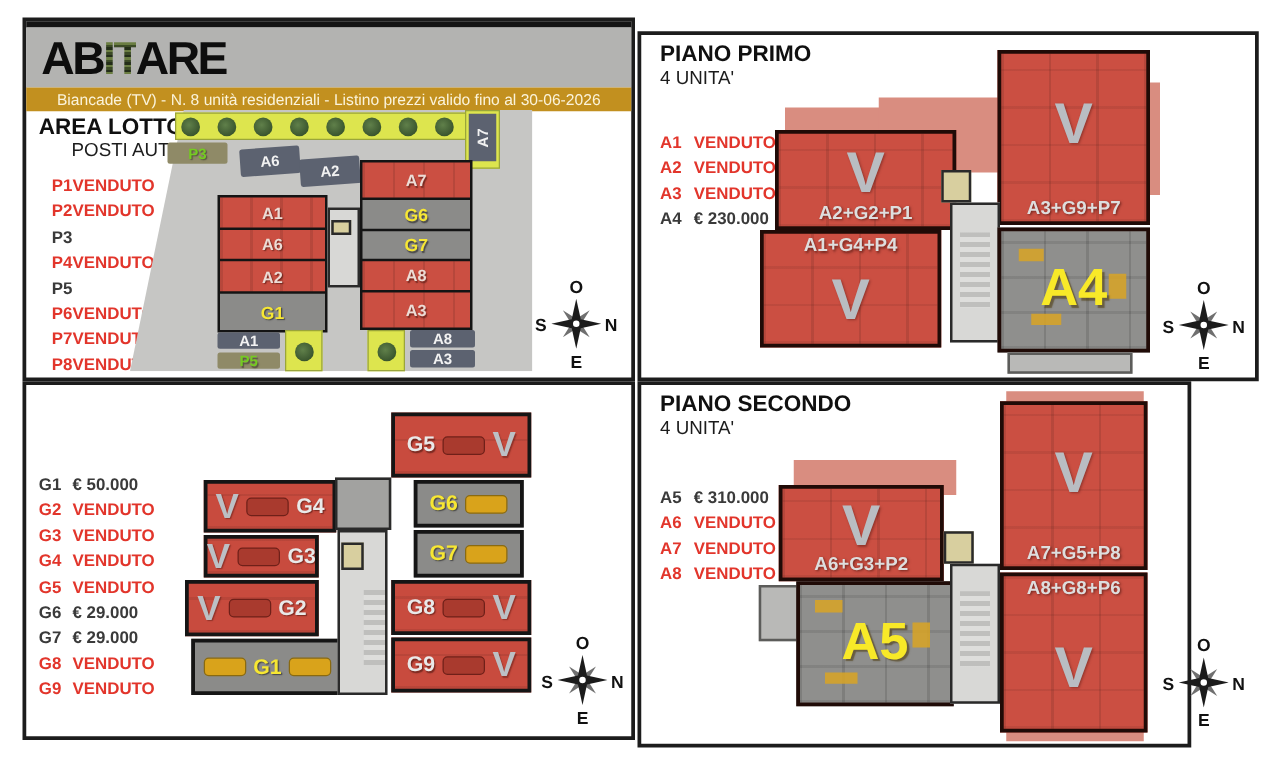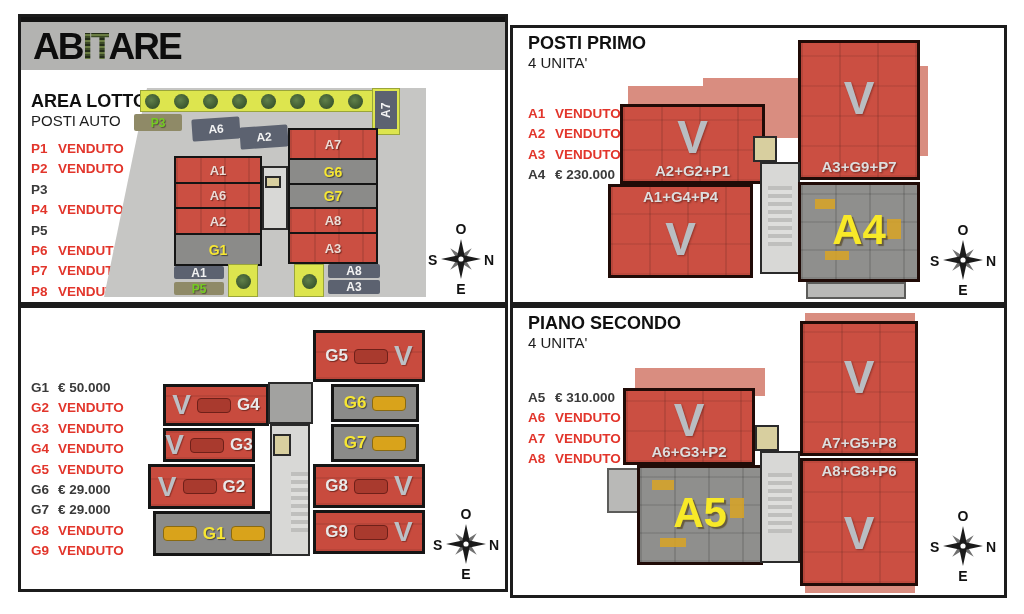--- a/index.html
+++ b/index.html
@@ -1,24 +1,24 @@
 <!DOCTYPE html>
 <html><head>
 <meta charset="utf-8">
 <style>
   html,body{margin:0;padding:0;}
   body{
     width:1024px;height:614px;position:relative;background:#ffffff;
     font-family:"Liberation Sans",sans-serif;color:#111;overflow:hidden;
   }
   .panel{position:absolute;background:#fff;border:3px solid #1c1c1c;box-sizing:border-box;}
-  #p-tl{left:18px;top:14px;width:490px;height:291px;}
+  #p-tl{left:18px;top:14px;width:490px;height:291px;text-align:right;}
   #p-tr{left:510px;top:25px;width:497px;height:280px;}
   #p-bl{left:18px;top:305px;width:490px;height:287px;}
-  #p-br{left:510px;top:305px;width:497px;height:293px;}
+  #p-br{left:510px;top:305px;width:443px;height:293px;}
 
   
   .top-black{position:absolute;left:0;top:0;width:100%;height:5px;background:#141414;}
   .logo-band{position:absolute;left:0;top:5px;width:100%;height:48px;background:#b3b3b1;
     display:flex;align-items:center;justify-content:space-between;padding:0 12px;box-sizing:border-box;}
   .logo{font-weight:bold;font-size:37px;letter-spacing:-2px;color:#0d0d0d;line-height:1;}
   .logo .it{background:repeating-linear-gradient(180deg,#232d18 0 2px,#6a7d42 2px 4px,#3c4b26 4px 6px);
     -webkit-background-clip:text;background-clip:text;color:transparent;}
   .residence{color:#fefefe;font-size:24px;white-space:nowrap;}
   .residence .rw{font-style:italic;font-weight:bold;margin-right:9px;}
@@ -100,20 +100,23 @@
     display:flex;align-items:center;justify-content:center;writing-mode:vertical-rl;transform:rotate(180deg);}
 </style>
 </head>
 <body>
 
 <div class="panel" id="p-tl">
   <div class="top-black"></div>
   <div class="logo-band">
     <div class="logo"><span>AB</span><span class="it">IT</span><span>ARE</span></div>
   </div>
+  <div class="gold-bar">
+      <span>Biancade (TV) - N. 8 unità residenziali - Listino prezzi valido fino al 30-06-2026</span>
+    </div>
 
   <div class="ptitle" style="left:10px;top:74px;">
     <span>AREA LOTTO</span>
     <span class="sub">POSTI AUTO</span>
   </div>
 
   <div class="plist" style="left:10px;top:124px;">
     <div class="row sold">
         <span class="code">P1</span>
         <span>VENDUTO</span>
@@ -246,21 +249,21 @@
         <polygon points="50,100 41,59 50,50 59,59"></polygon>
           <polygon points="0,50 41,41 50,50 41,59"></polygon>
       </g>
       <circle cx="50" cy="50" r="9" fill="#ffffff" stroke="#1b1b1b" stroke-width="5"></circle>
     </svg>
   </div>
 </div>
 
 <div class="panel" id="p-tr">
   <div class="ptitle" style="left:15px;top:5px;">
-    <span>POSTI PRIMO</span>
+    <span>PIANO PRIMO</span>
     <span class="sub">4 UNITA'</span>
   </div>
   <div class="plist" style="left:15px;top:78px;">
     <div class="row sold">
         <span class="code">A1</span>
         <span>VENDUTO</span>
       </div>
     <div class="row sold">
         <span class="code">A2</span>
         <span>VENDUTO</span>

